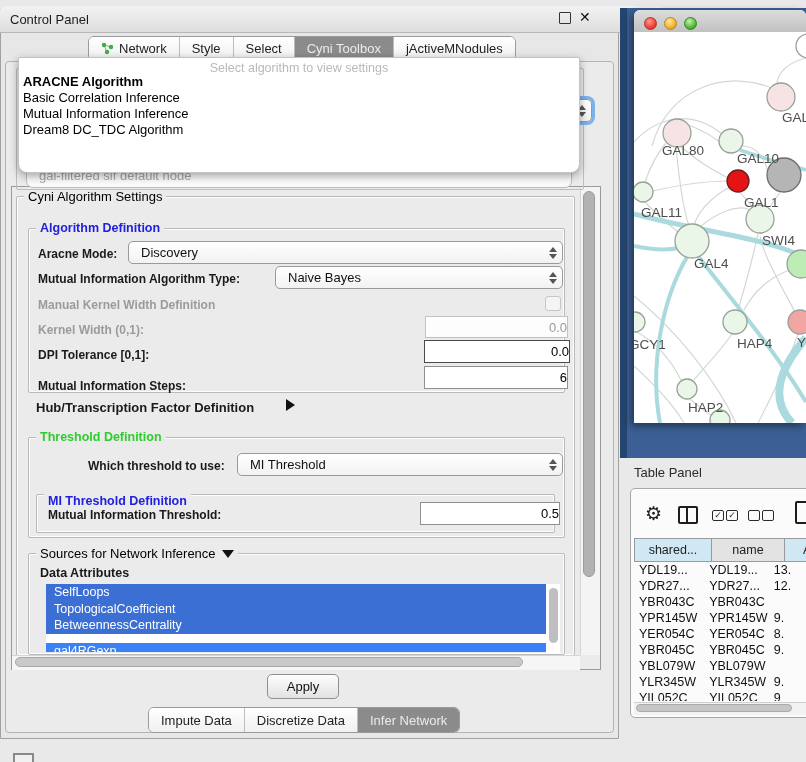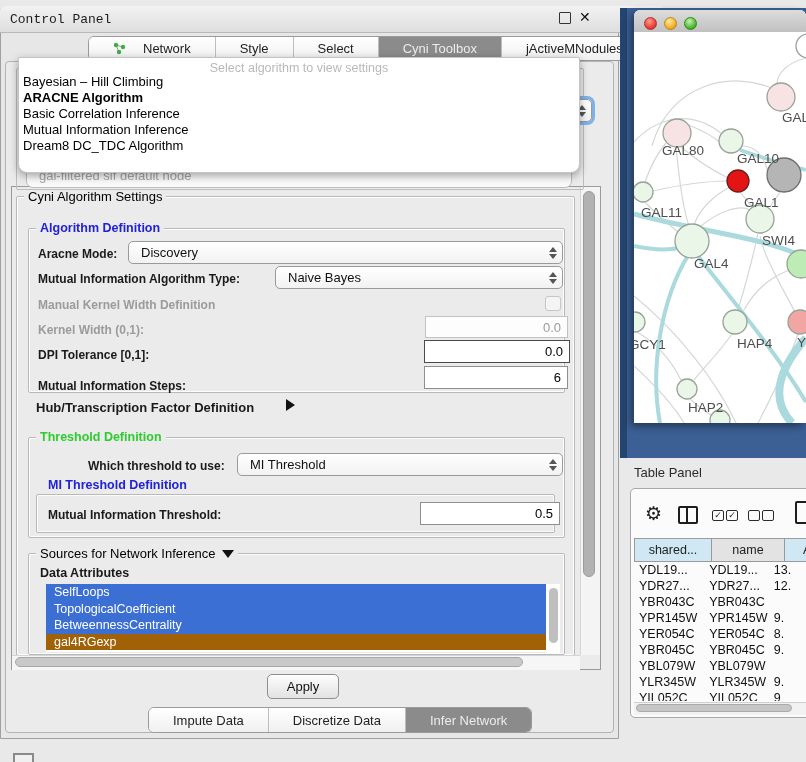--- a/index.html
+++ b/index.html
@@ -5,30 +5,30 @@
   html,body{margin:0;padding:0;background:#e9e9e9;}
   #screen{position:relative;width:806px;height:762px;overflow:hidden;
           font-family:"Liberation Sans","DejaVu Sans",sans-serif;
           -webkit-font-smoothing:antialiased;}
 
   
   .cp-window{position:absolute;left:0;top:6px;width:619px;height:733px;
              background:#e7e7e7;border:1px solid #a0a0a0;border-radius:5px 5px 0 0;box-sizing:border-box;}
   .cp-titlebar{position:absolute;left:0;top:6px;width:664px;height:26px;
                background:linear-gradient(#f2f2f2,#dedede);border-bottom:1px solid #b8b8b8;
-               border-radius:5px 5px 0 0;font-family:Liberation Mono, monospace;}
+               border-radius:5px 5px 0 0;}
   .cp-title{position:absolute;left:10px;top:6px;font-size:13px;color:#1c1c1c;}
   .float-icon{position:absolute;left:559px;top:12px;width:10px;height:10px;border:1.6px solid #333;border-radius:1px;}
   .close-icon{position:absolute;left:579px;top:9px;font-size:14px;font-weight:bold;color:#111;cursor:default;}
 
   
   .tabstrip{position:absolute;display:flex;height:23px;border:1px solid #9a9a9a;border-radius:6px;
             overflow:hidden;background:#fdfdfd;font-size:13px;color:#222;}
-  .tabstrip .tab{display:flex;align-items:center;justify-content:center;padding:0 24px;
-                 border-right:1px solid #bdbdbd;white-space:nowrap;background:linear-gradient(#ffffff,#f0f0f0);gap:12px;}
+  .tabstrip .tab{display:flex;align-items:center;justify-content:center;padding:0 12px;
+                 border-right:1px solid #bdbdbd;white-space:nowrap;background:linear-gradient(#ffffff,#f0f0f0);}
   .tabstrip .tab:last-child{border-right:none;}
   .tabstrip .tab.active{background:#8b8b8b;color:#ececec;}
   .net-tab-icon{width:13px;height:13px;margin-right:5px;}
 
   
   .inner-panel{position:absolute;left:5px;top:61px;width:609px;height:672px;background:#ebebeb;
                border:1px solid #b3b3b3;border-radius:4px;box-sizing:border-box;}
 
   
   .ghost-group{position:absolute;left:16px;top:68px;width:566px;height:120px;
@@ -54,21 +54,21 @@
   .algo-item.selected{font-weight:bold;}
 
   
   .scrollpane{position:absolute;left:11px;top:186px;width:590px;height:484px;
               border:1px solid #9a9a9a;background:#ebebeb;box-sizing:border-box;}
   .group{position:absolute;border:1px solid #b9b9b9;border-radius:2px;box-shadow:inset 0 0 0 1px #fdfdfd;}
   .gtitle{position:absolute;font-size:12.5px;font-weight:bold;background:#ebebeb;padding:0 4px;white-space:nowrap;}
   .lbl{position:absolute;font-size:12px;font-weight:bold;color:#1a1a1a;white-space:nowrap;}
   .lbl.dis{color:#9b9b9b;}
   .field{position:absolute;height:22px;background:#fff;border:1px solid #8f8f8f;box-sizing:border-box;
-         display:flex;align-items:center;justify-content:flex-end;font-size:13px;color:#000;padding-right:6px;}
+         display:flex;align-items:center;justify-content:flex-end;font-size:13px;color:#000;}
   .field.dis{border-color:#c2c2c2;color:#9a9a9a;background:#fdfdfd;}
   .checkbox{position:absolute;width:14px;height:13px;border:1px solid #c6c6c6;border-radius:3px;background:#f4f4f4;}
   .tri-right{position:absolute;width:0;height:0;border-top:6px solid transparent;border-bottom:6px solid transparent;border-left:9px solid #111;}
   .tri-down{display:inline-block;width:0;height:0;border-left:6px solid transparent;border-right:6px solid transparent;border-top:8px solid #111;margin-left:6px;}
 
   .attr-list{position:absolute;left:46px;top:584px;width:514px;height:68px;background:#fff;overflow:hidden;}
   .attr-item{height:16.6px;line-height:16.6px;background:#3b6fd3;color:#fff;font-size:12.5px;
              padding-left:8px;width:492px;white-space:nowrap;}
   .attr-sb{position:absolute;left:546px;top:584px;width:14px;height:69px;background:#fff;}
   .attr-thumb{position:absolute;left:549px;top:588px;width:9px;height:55px;background:#bfbfbf;border-radius:5px;}
@@ -170,21 +170,20 @@
         <i class="tri-dn"></i>
       </span>
   </div>
   <div class="combo disabled" style="left:26px;top:162px;width:546px;height:26px;border-radius:7px;z-index:2;">
     <span class="ctext">gal-filtered sif default node</span>
   </div>
 
   <div class="popup">
     <div class="popup-prompt">Select algorithm to view settings</div>
     <div class="algo-list">
-        <div class="algo-item">Bayesian – Hill Climbing</div>
         <div class="algo-item selected">ARACNE Algorithm</div>
         <div class="algo-item">Basic Correlation Inference</div>
         <div class="algo-item">Mutual Information Inference</div>
         <div class="algo-item">Dream8 DC_TDC Algorithm</div>
       </div>
   </div>
 
   <div class="scrollpane"></div>
 
   <div class="group" style="left:16px;top:196px;width:557px;height:458px;"></div>
@@ -238,35 +237,35 @@
   <span class="lbl" style="left:88px;top:459px;">Which threshold to use:</span>
   <div class="combo" style="left:237px;top:453px;width:326px;">
     <span class="ctext">MI Threshold</span>
     <span class="arrows">
         <i class="tri-up"></i>
         <i class="tri-dn"></i>
       </span>
   </div>
 
   <div class="group" style="left:36px;top:494px;width:517px;height:37px;"></div>
-  <span class="gtitle" style="left:44px;top:478px;color:#2020dd;">MI Threshold Definition</span>
+  <span class="gtitle" style="left:44px;top:494px;color:#2020dd;">MI Threshold Definition</span>
 
   <span class="lbl" style="left:48px;top:508px;">Mutual Information Threshold:</span>
   <div class="field" style="left:420px;top:502px;width:140px;height:23px;">
     <span>0.5</span>
   </div>
 
   <div class="group" style="left:28px;top:553px;width:535px;height:100px;"></div>
   <span class="gtitle" style="left:36px;top:546px;font-weight:normal;font-size:13px;"><span>Sources for Network Inference</span><span class="tri-down"></span></span>
   <span class="lbl" style="left:40px;top:566px;font-size:12.5px;">Data Attributes</span>
   <div class="attr-list">
       <div class="attr-item" style="background: rgb(59, 111, 211);">SelfLoops</div>
       <div class="attr-item" style="background: rgb(59, 111, 211);">TopologicalCoefficient</div>
       <div class="attr-item" style="background: rgb(59, 111, 211);">BetweennessCentrality</div>
-      <div class="attr-item" style="background: #a16207;">gal4RGexp</div>
+      <div class="attr-item" style="background: #3b82f6; margin-top: 9px;">gal4RGexp</div>
     </div>
   <div class="attr-sb"></div>
   <div class="attr-thumb"></div>
 
   <div class="vtrack"></div>
   <div class="vthumb"></div>
   <div class="htrack"></div>
   <div class="hthumb"></div>
 
   <div class="apply-btn">

